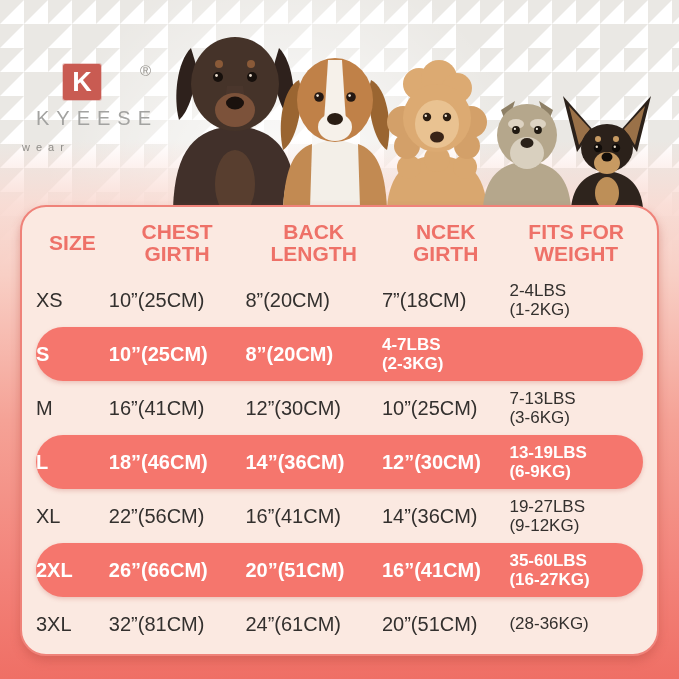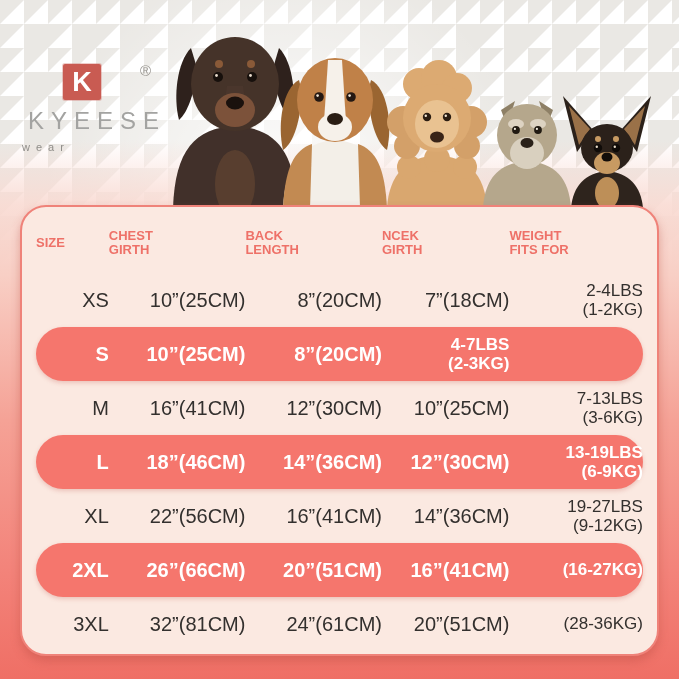--- a/index.html
+++ b/index.html
@@ -30,21 +30,21 @@
   .logo-square{
     position:absolute;left:41px;top:4px;width:38px;height:36px;
     background:#c95b52;border-radius:2px;
     display:flex;align-items:center;justify-content:center;
     box-shadow:0 0 0 1px rgba(201,91,82,.30);
   }
   .logo-square span{color:#fff;font-size:27px;font-weight:bold;line-height:1;}
   .reg{position:absolute;left:118px;top:2px;color:#97948f;font-size:15px;}
   .brand-name{
     position:absolute;left:0;top:47px;width:150px;text-align:center;
-    color:#a3a3a1;font-size:24px;letter-spacing:7px;font-weight:400;white-space:nowrap;
+    color:#a3a3a1;font-size:20px;letter-spacing:7px;font-weight:400;white-space:nowrap;
   }
   .brand-sub{
     position:absolute;left:0;top:81px;width:150px;text-align:left;
     color:#8f8d89;font-size:11px;letter-spacing:6px;
   }
 
   
   .panel{
     position:absolute;left:20px;top:205px;width:639px;height:451px;
     box-sizing:border-box;
@@ -56,26 +56,26 @@
   }
   .thead,.trow{
     display:grid;
     grid-template-columns:12% 22.5% 22.5% 21% 22%;
     align-items:center;
     margin:0 14px;
   }
   .thead{height:60px;}
   .trow{height:54px;}
   .th{
-    color:#ee7168;font-weight:bold;
-    font-size:13px;line-height:1.06;
+    text-align:center;color:#ee7168;font-weight:bold;
+    font-size:21px;line-height:1.06;
   }
   .th span{display:block;}
   .td{
-    text-align:right;color:#33302e;font-size:20px;white-space:nowrap;
+    text-align:left;color:#33302e;font-size:20px;white-space:nowrap;
   }
   .td.weight{font-size:17px;line-height:1.14;white-space:normal;}
   .td.weight span{display:block;}
   .trow.hl{
     background:#f5766d;border-radius:27px;
     box-shadow:0 2px 4px rgba(190,80,72,.25);
   }
   .trow.hl .td{color:#ffffff;font-weight:bold;}
 </style>
 </head>
@@ -212,22 +212,22 @@
       </div>
       <div class="th">
         <span>BACK</span>
           <span>LENGTH</span>
       </div>
       <div class="th">
         <span>NCEK</span>
           <span>GIRTH</span>
       </div>
       <div class="th">
-        <span>WEIGHT</span>
-          <span>FITS FOR</span>
+        <span>FITS FOR</span>
+          <span>WEIGHT</span>
       </div>
     </div>
 
     <div class="trow">
       <div class="td size">XS</div>
       <div class="td">10”(25CM)</div>
       <div class="td">8”(20CM)</div>
       <div class="td">7”(18CM)</div>
       <div class="td weight">
         <span>2-4LBS</span>
@@ -277,20 +277,21 @@
           <span>(9-12KG)</span>
       </div>
     </div>
 
     <div class="trow hl">
       <div class="td size">2XL</div>
       <div class="td">26”(66CM)</div>
       <div class="td">20”(51CM)</div>
       <div class="td">16”(41CM)</div>
       <div class="td weight">
+        <span>35-60LBS</span>
           <span>(16-27KG)</span>
       </div>
     </div>
 
     <div class="trow">
       <div class="td size">3XL</div>
       <div class="td">32”(81CM)</div>
       <div class="td">24”(61CM)</div>
       <div class="td">20”(51CM)</div>
       <div class="td weight">

